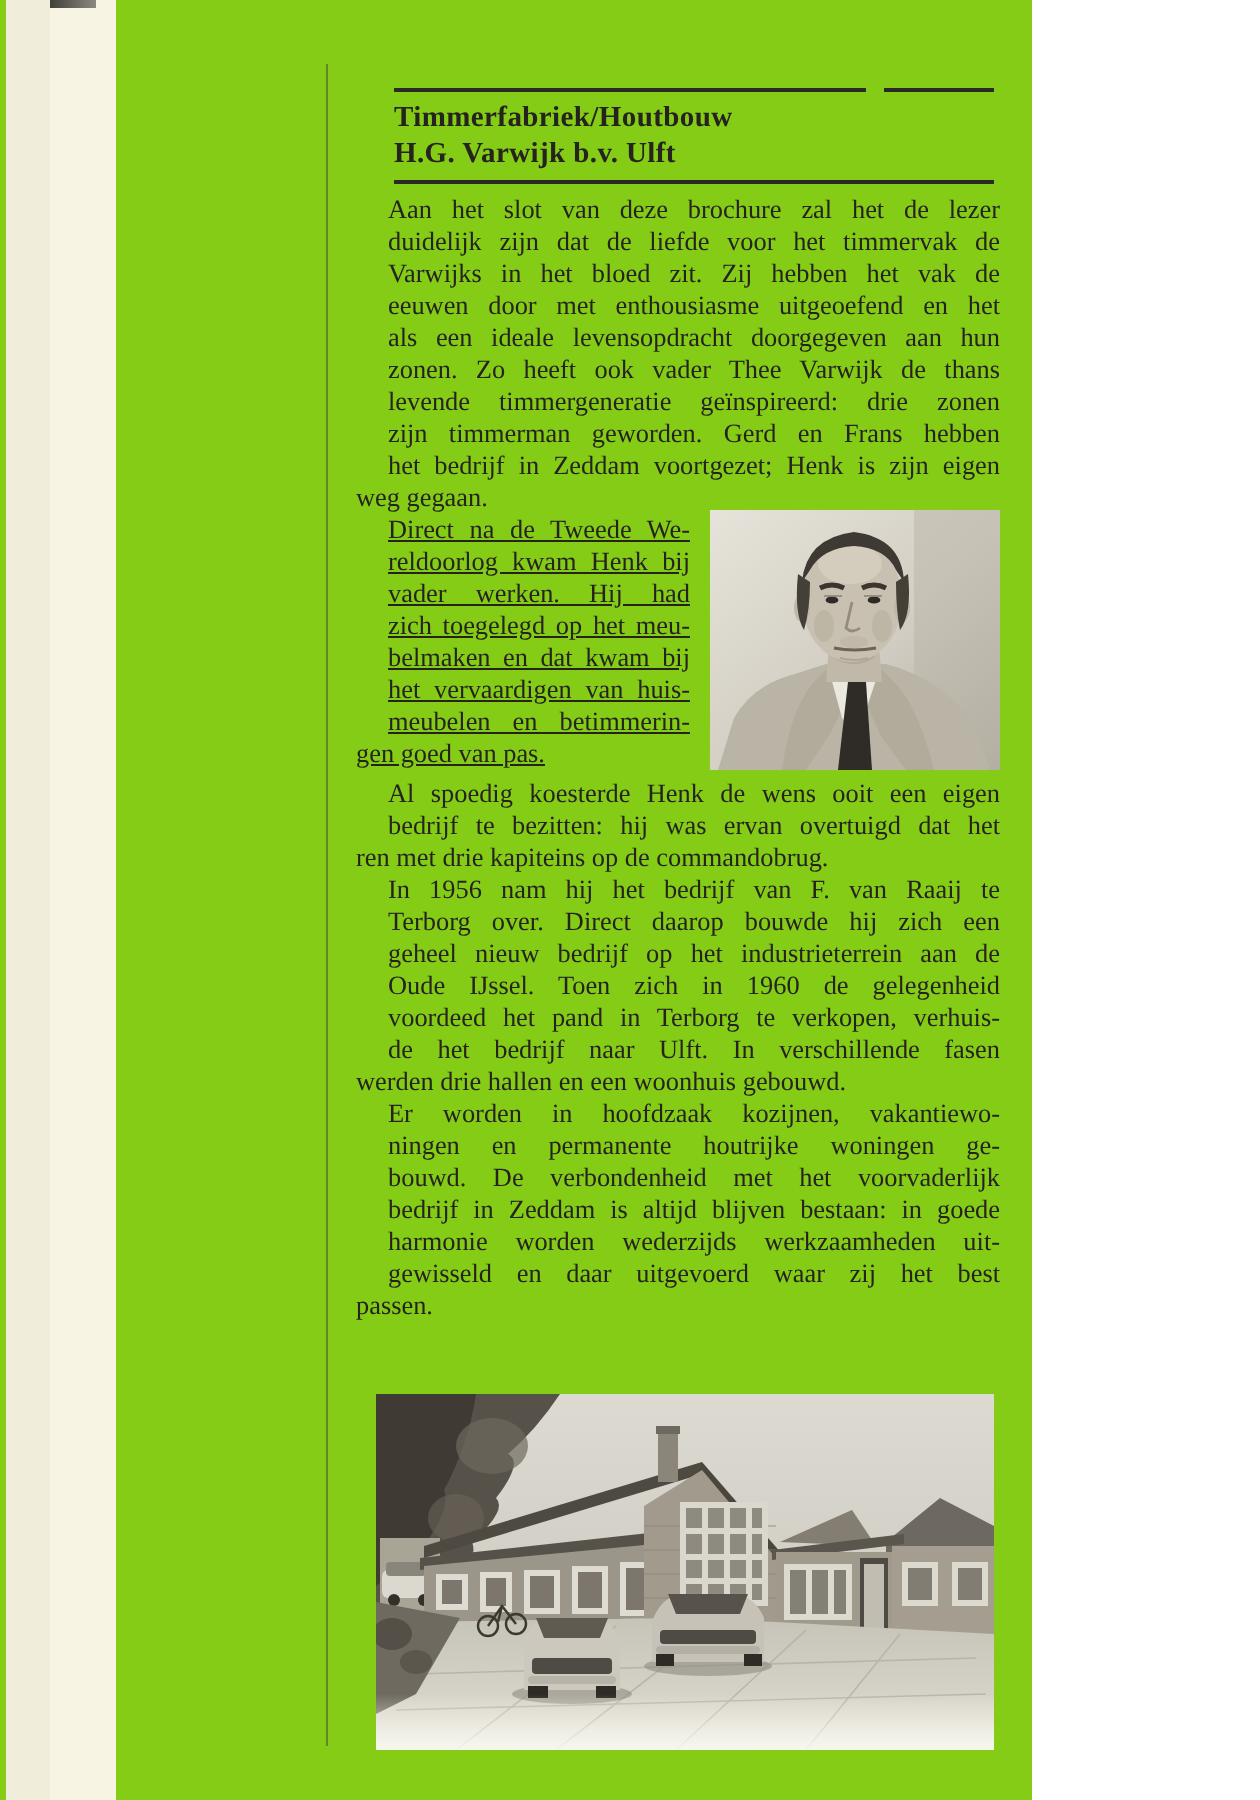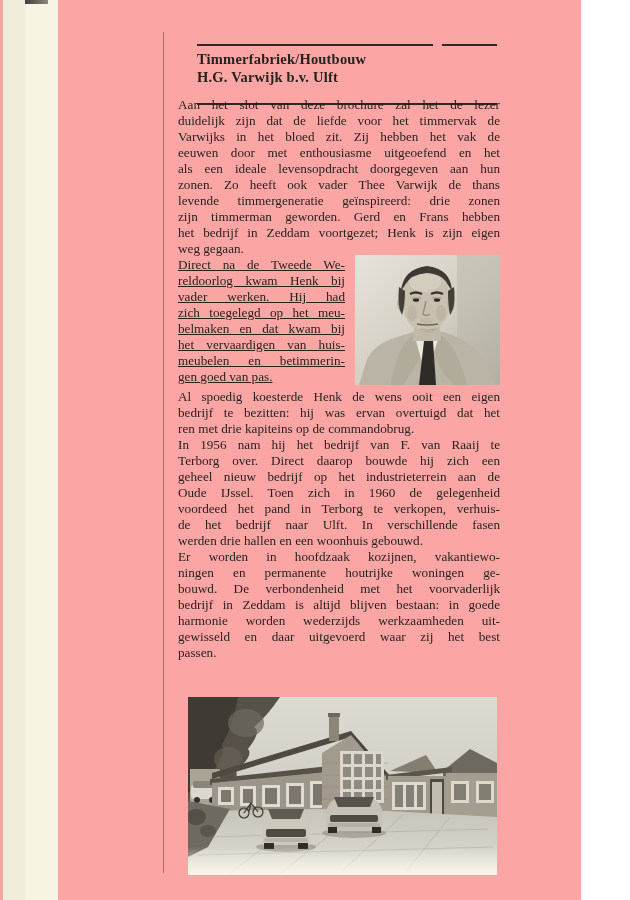--- a/index.html
+++ b/index.html
@@ -1,35 +1,35 @@
 <!DOCTYPE html>
 <html><head>
 <meta charset="utf-8">
 <style>
   html,body{margin:0;padding:0;}
   body{width:630px;height:900px;background:#ffffff;font-family:"Liberation Serif","DejaVu Serif",serif;}
-  .page{position:relative;width:581px;height:900px;background:#fca5a5;overflow:hidden;}
+  .page{position:relative;width:516px;height:900px;background:#84cc16;overflow:hidden;}
   .edge-strip-1{position:absolute;left:3px;top:0;width:22px;height:900px;background:#f0edda;}
   .edge-strip-2{position:absolute;left:25px;top:0;width:33px;height:900px;background:#f7f4e4;}
   .scan-mark{position:absolute;left:25px;top:0;width:23px;height:4px;background:linear-gradient(to right,#413f3a,#8c897f);}
   .vrule{position:absolute;left:163px;top:32px;width:1px;height:841px;background:rgba(70,66,58,.5);}
 
   .header{position:absolute;left:197px;top:44px;width:300px;color:#26231f;}
   .hrule{height:2px;background:#2b2925;}
   .hrule.top{display:flex;gap:9px;background:none;}
   .hrule.top .seg1{width:236px;height:2px;background:#2b2925;}
   .hrule.top .seg2{flex:1;height:2px;background:#2b2925;}
   .htext{font-weight:bold;font-size:14.5px;line-height:18px;letter-spacing:.2px;}
   .htext.first{padding-top:4px;}
-  .htext.last{padding-bottom:17px;}
+  .htext.last{padding-bottom:4px;}
 
   .textcol{position:absolute;left:178px;top:97px;width:322px;color:#26231f;
            font-size:13.2px;line-height:16px;}
   .para .ln{text-align:left;}
-  .para .ln.just{text-align:justify;text-align-last:justify;}
+  .para .ln.just{text-align:justify;text-align-last:justify;margin-left:16px;}
   .wrap-row{position:relative;min-height:132px;text-decoration:underline;}
   .para.narrow{width:167px;}
   figure{margin:0;padding:0;}
   .portrait{position:absolute;top:-2px;right:0;width:145px;height:130px;}
   .portrait svg,.building svg{display:block;width:100%;height:100%;}
   .building{position:absolute;left:188px;top:697px;width:309px;height:178px;}
 </style>
 </head>
 <body>
 

